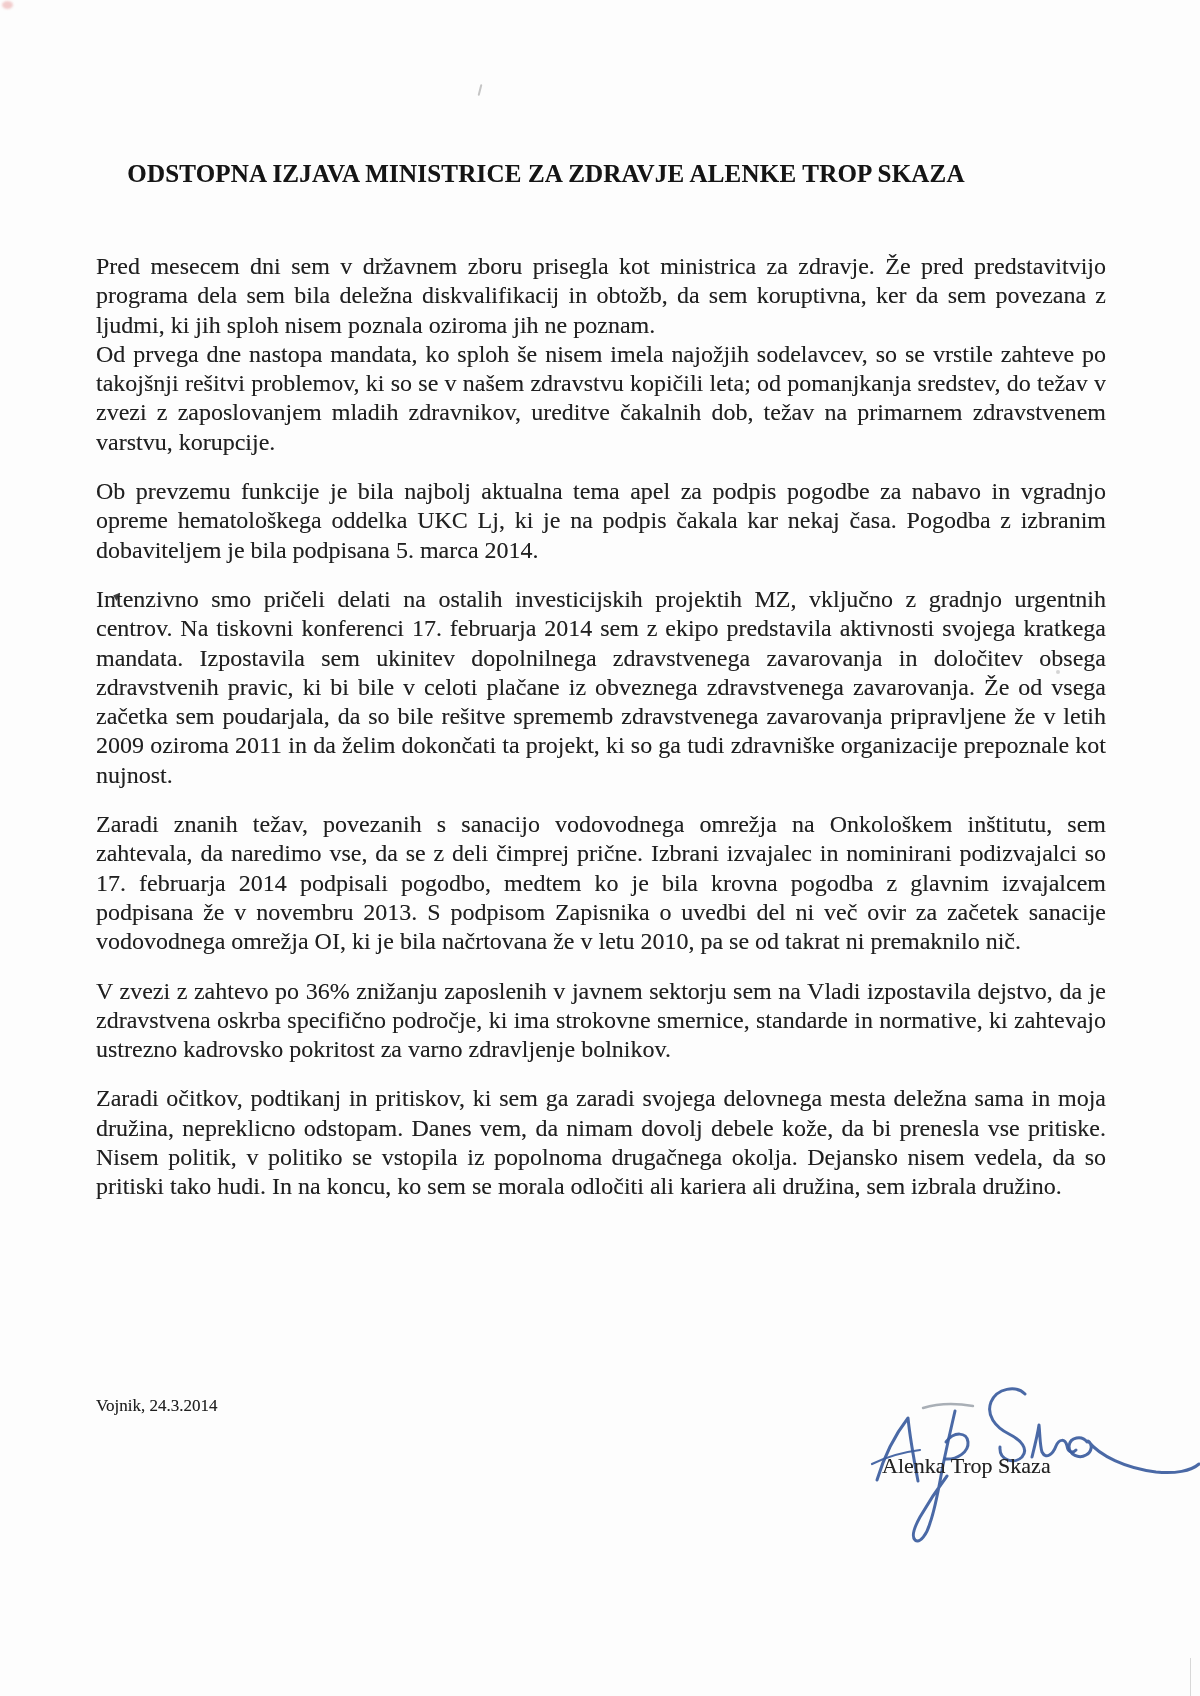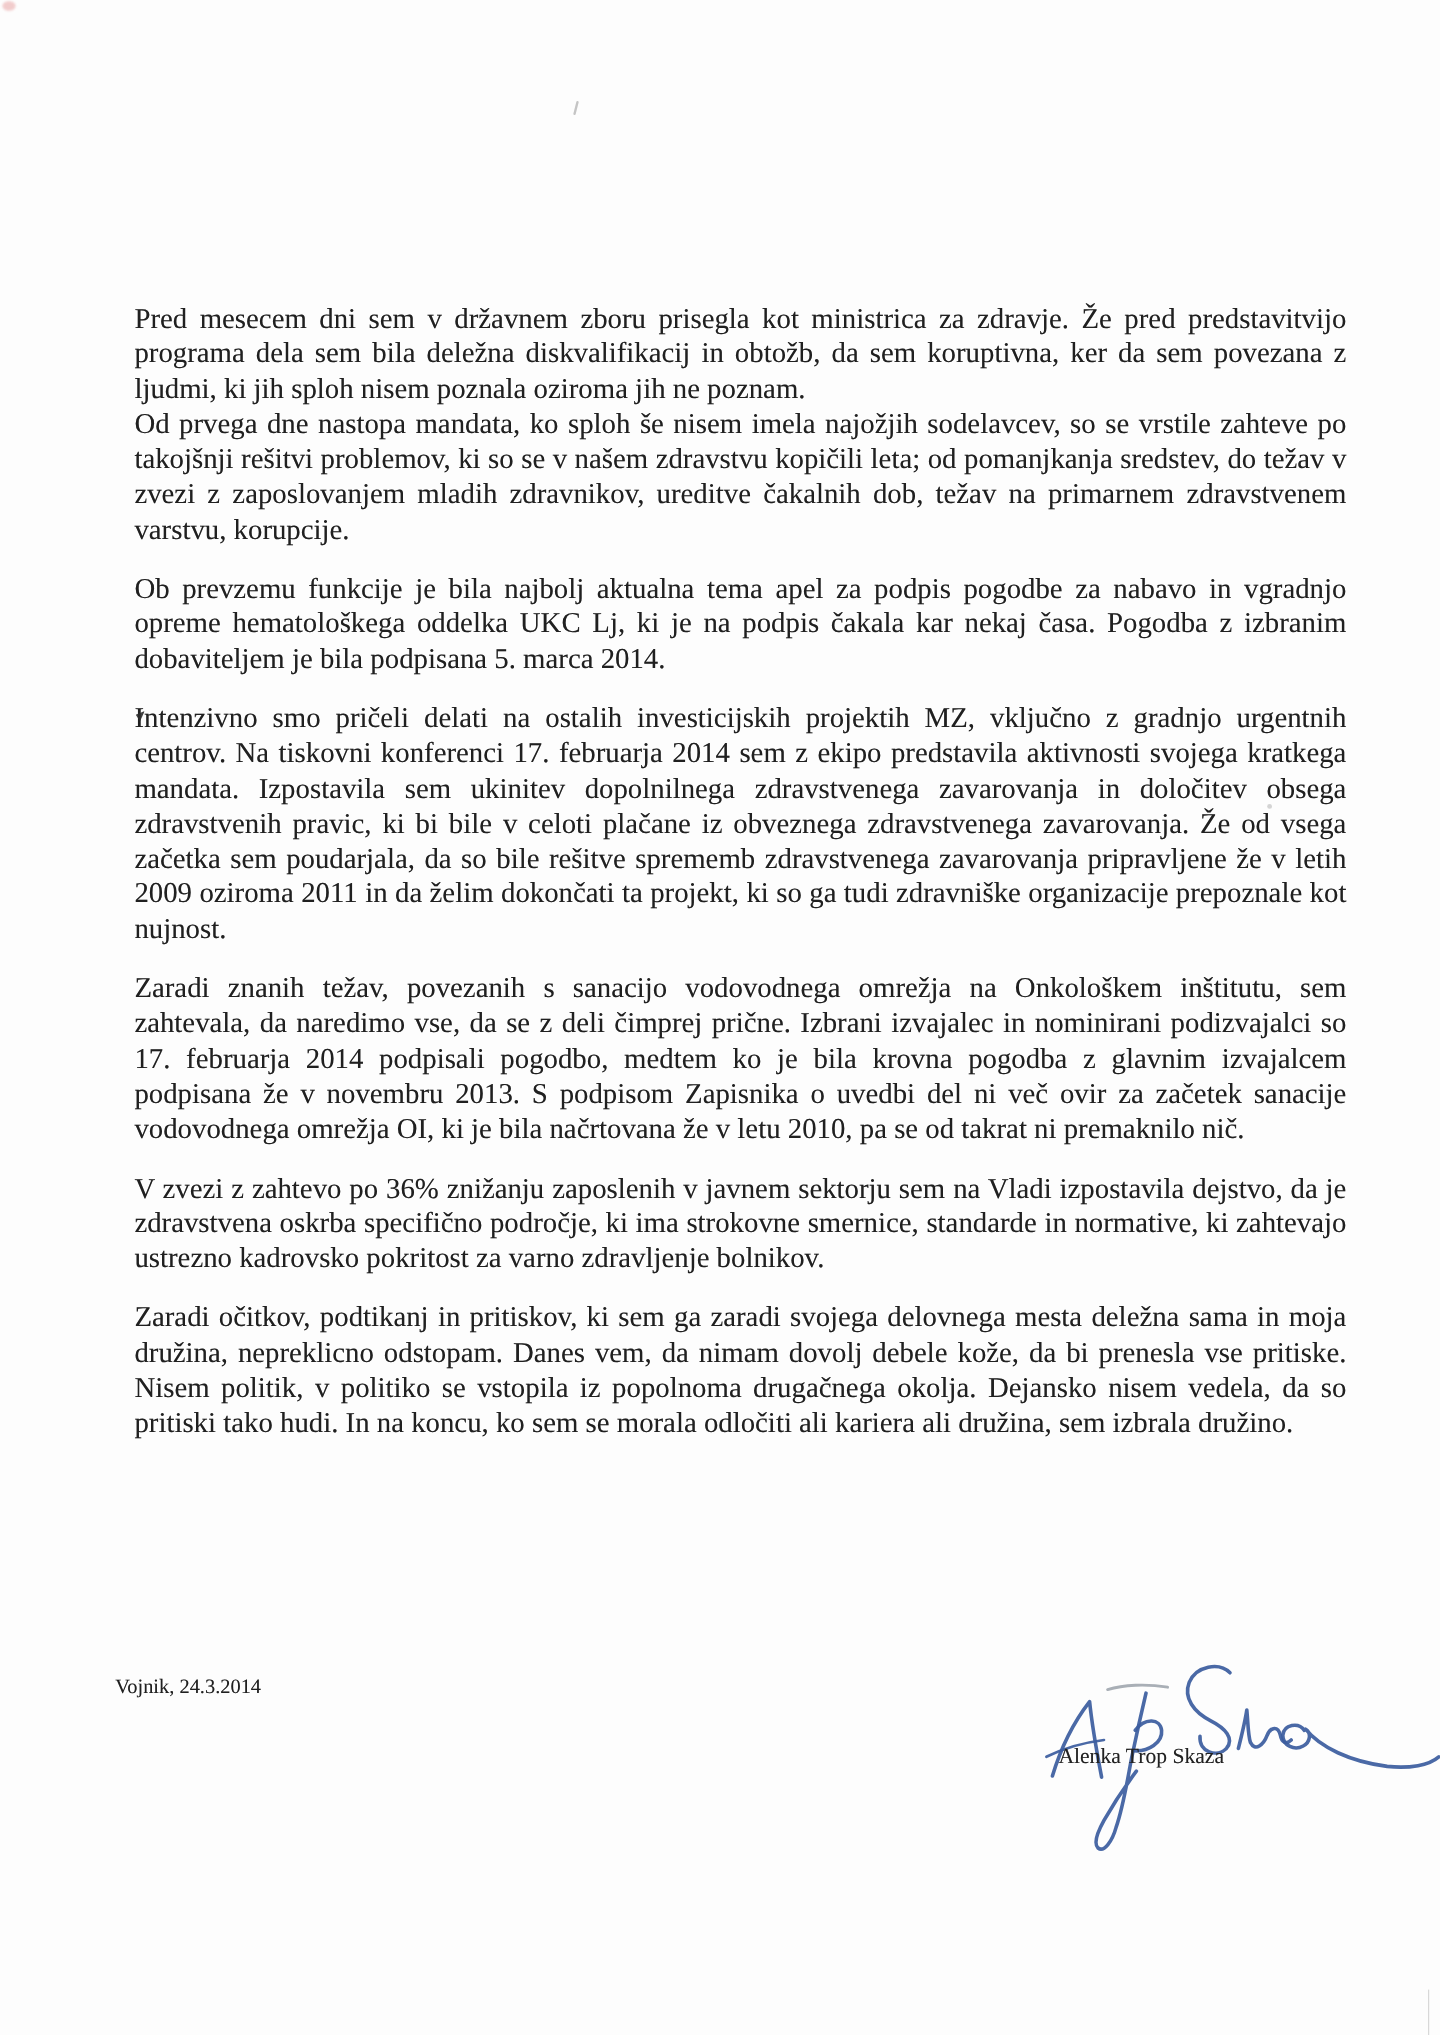--- a/index.html
+++ b/index.html
@@ -16,21 +16,21 @@
   }
   .title{
     position:absolute;top:160px;left:96px;width:900px;
     margin:0;
     text-align:center;
     font-size:25px;font-weight:bold;color:#151515;
     letter-spacing:0.2px;
     text-shadow:0 0 0.5px rgba(20,20,20,0.4);
   }
   .body-text{
-    position:absolute;top:252px;left:112px;width:1010px;
+    position:absolute;top:252px;left:96px;width:1010px;
     font-size:24px;line-height:29.3px;
     text-align:justify;
     color:#202020;
     text-shadow:0 0 0.4px rgba(30,30,30,0.35);
   }
   .para{margin:0;}
   .para.gap{margin-top:20px;}
   .dateline{
     position:absolute;top:1396px;left:96px;
     font-size:17px;color:#202020;
@@ -39,21 +39,21 @@
   .sig-block{
     position:absolute;left:820px;top:1380px;width:385px;height:316px;
   }
   .sig-svg{position:absolute;left:0;top:0;width:385px;height:316px;overflow:visible;}
   .sig-svg path{fill:none;stroke-linecap:round;stroke-linejoin:round;}
   .sig-svg path.ink{stroke:var(--ink,#3b5c9e);stroke-width:3;opacity:0.92;}
   .sig-svg path.thin{stroke-width:2.2;}
   .sig-svg path.pencil{stroke:#9aa1a9;stroke-width:2.4;opacity:0.85;}
   .sig-name{
     position:absolute;left:62px;top:73px;
-    font-size:18px;color:#222222;white-space:nowrap;
+    font-size:22px;color:#222222;white-space:nowrap;
     text-shadow:0 0 0.4px rgba(30,30,30,0.35);
   }
   
   .artifact{position:absolute;pointer-events:none;}
   .smudge-pink{
     left:2px;top:1px;width:11px;height:8px;border-radius:50%;
     background:#eebcbc;filter:blur(1px);opacity:0.75;
   }
   .mark-top{
     left:479px;top:84px;width:2px;height:12px;
@@ -72,20 +72,21 @@
   .edge-line{
     left:1190px;top:1658px;width:1px;height:38px;
     background:#d4d4d4;opacity:0.9;
   }
 </style>
 </head>
 <body>
 
 <div class="page">
 
+  <h1 class="title">ODSTOPNA IZJAVA MINISTRICE ZA ZDRAVJE ALENKE TROP SKAZA</h1>
 
   <div class="body-text">
       <p class="para">Pred mesecem dni sem v državnem zboru prisegla kot ministrica za zdravje. Že pred predstavitvijo programa dela sem bila deležna diskvalifikacij in obtožb, da sem koruptivna, ker da sem povezana z ljudmi, ki jih sploh nisem poznala oziroma jih ne poznam.</p>
       <p class="para">Od prvega dne nastopa mandata, ko sploh še nisem imela najožjih sodelavcev, so se vrstile zahteve po takojšnji rešitvi problemov, ki so se v našem zdravstvu kopičili leta; od pomanjkanja sredstev, do težav v zvezi z zaposlovanjem mladih zdravnikov, ureditve čakalnih dob, težav na primarnem zdravstvenem varstvu, korupcije.</p>
       <p class="para gap">Ob prevzemu funkcije je bila najbolj aktualna tema apel za podpis pogodbe za nabavo in vgradnjo opreme hematološkega oddelka UKC Lj, ki je na podpis čakala kar nekaj časa. Pogodba z izbranim dobaviteljem je bila podpisana 5. marca 2014.</p>
       <p class="para gap">Intenzivno smo pričeli delati na ostalih investicijskih projektih MZ, vključno z gradnjo urgentnih centrov. Na tiskovni konferenci 17. februarja 2014 sem z ekipo predstavila aktivnosti svojega kratkega mandata. Izpostavila sem ukinitev dopolnilnega zdravstvenega zavarovanja in določitev obsega zdravstvenih pravic, ki bi bile v celoti plačane iz obveznega zdravstvenega zavarovanja. Že od vsega začetka sem poudarjala, da so bile rešitve sprememb zdravstvenega zavarovanja pripravljene že v letih 2009 oziroma 2011 in da želim dokončati ta projekt, ki so ga tudi zdravniške organizacije prepoznale kot nujnost.</p>
       <p class="para gap">Zaradi znanih težav, povezanih s sanacijo vodovodnega omrežja na Onkološkem inštitutu, sem zahtevala, da naredimo vse, da se z deli čimprej prične. Izbrani izvajalec in nominirani podizvajalci so 17. februarja 2014 podpisali pogodbo, medtem ko je bila krovna pogodba z glavnim izvajalcem podpisana že v novembru 2013. S podpisom Zapisnika o uvedbi del ni več ovir za začetek sanacije vodovodnega omrežja OI, ki je bila načrtovana že v letu 2010, pa se od takrat ni premaknilo nič.</p>
       <p class="para gap">V zvezi z zahtevo po 36% znižanju zaposlenih v javnem sektorju sem na Vladi izpostavila dejstvo, da je zdravstvena oskrba specifično področje, ki ima strokovne smernice, standarde in normative, ki zahtevajo ustrezno kadrovsko pokritost za varno zdravljenje bolnikov.</p>
       <p class="para gap">Zaradi očitkov, podtikanj in pritiskov, ki sem ga zaradi svojega delovnega mesta deležna sama in moja družina, nepreklicno odstopam. Danes vem, da nimam dovolj debele kože, da bi prenesla vse pritiske. Nisem politik, v politiko se vstopila iz popolnoma drugačnega okolja. Dejansko nisem vedela, da so pritiski tako hudi. In na koncu, ko sem se morala odločiti ali kariera ali družina, sem izbrala družino.</p>
     </div>

